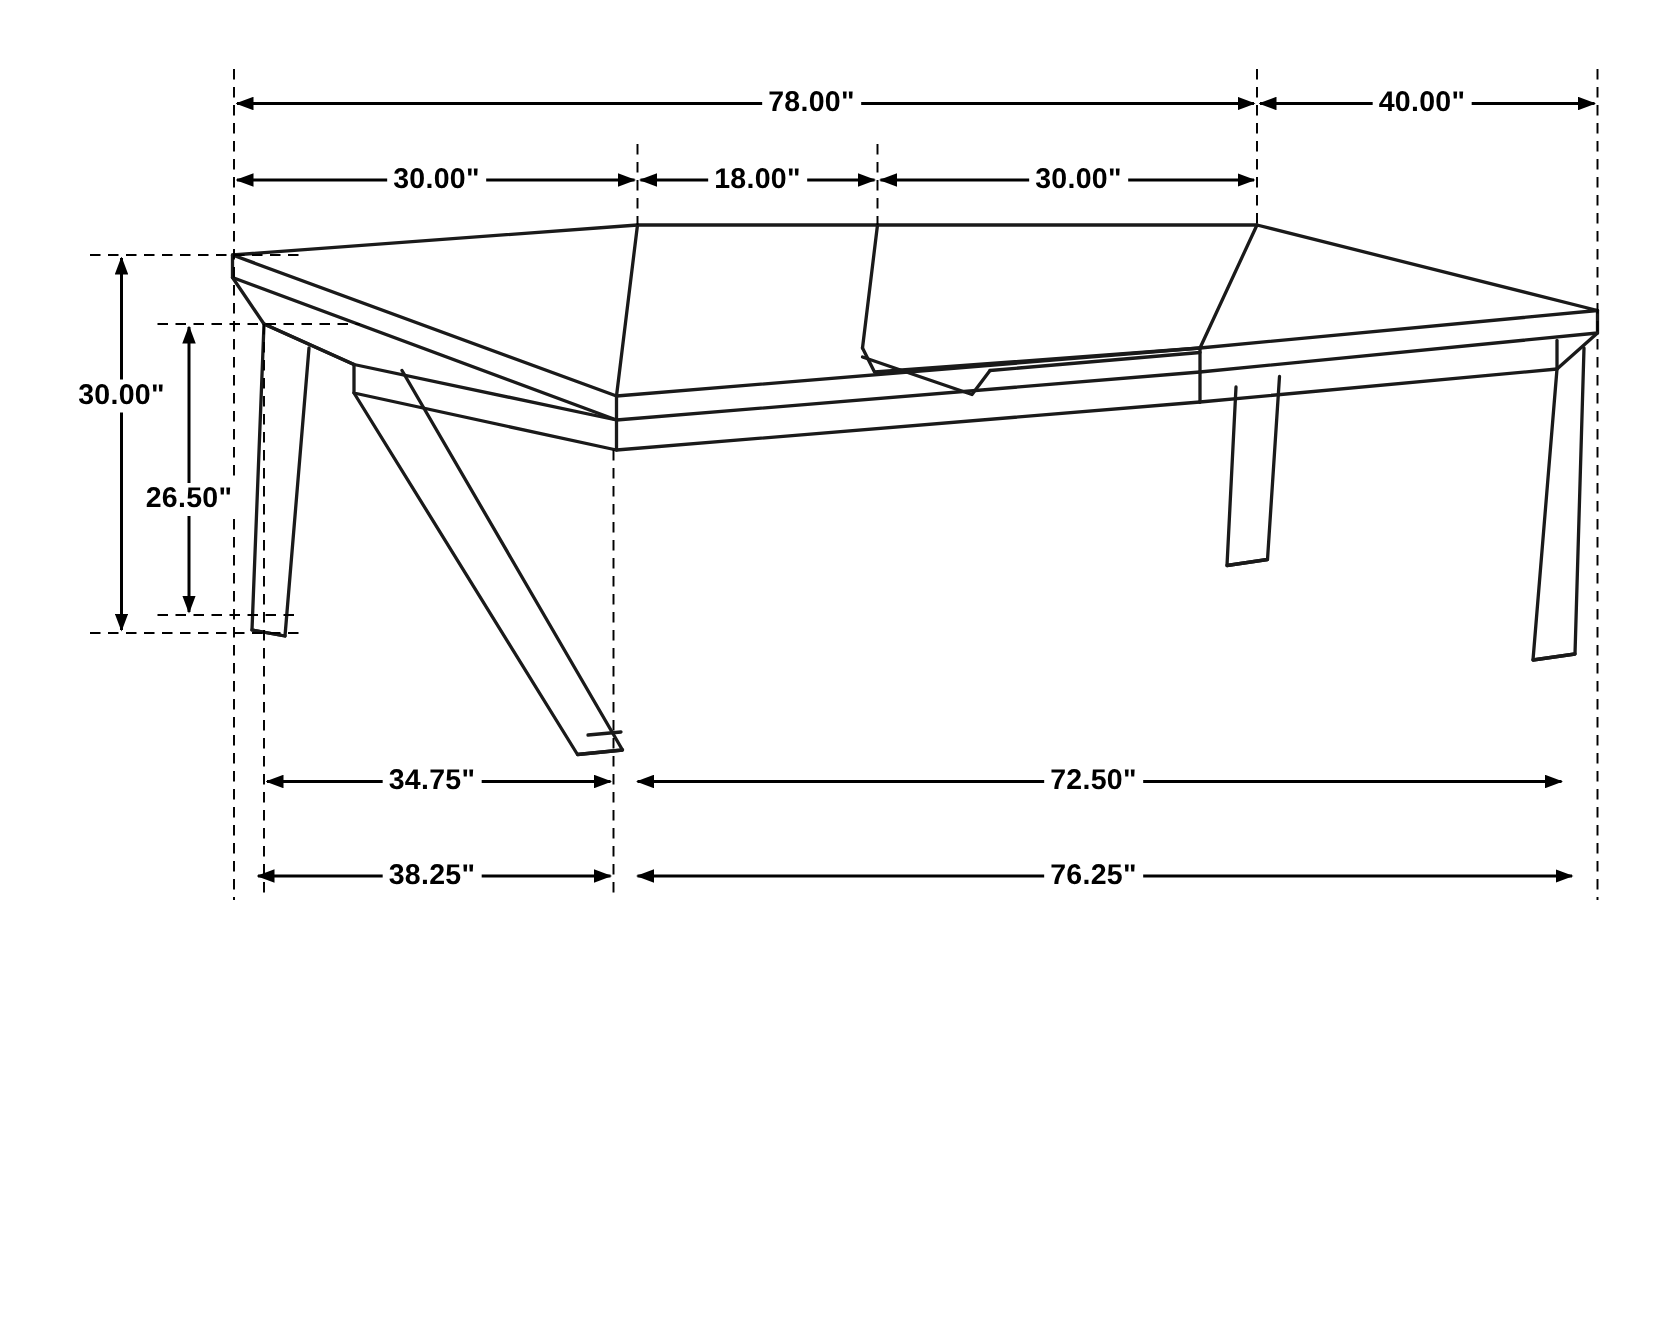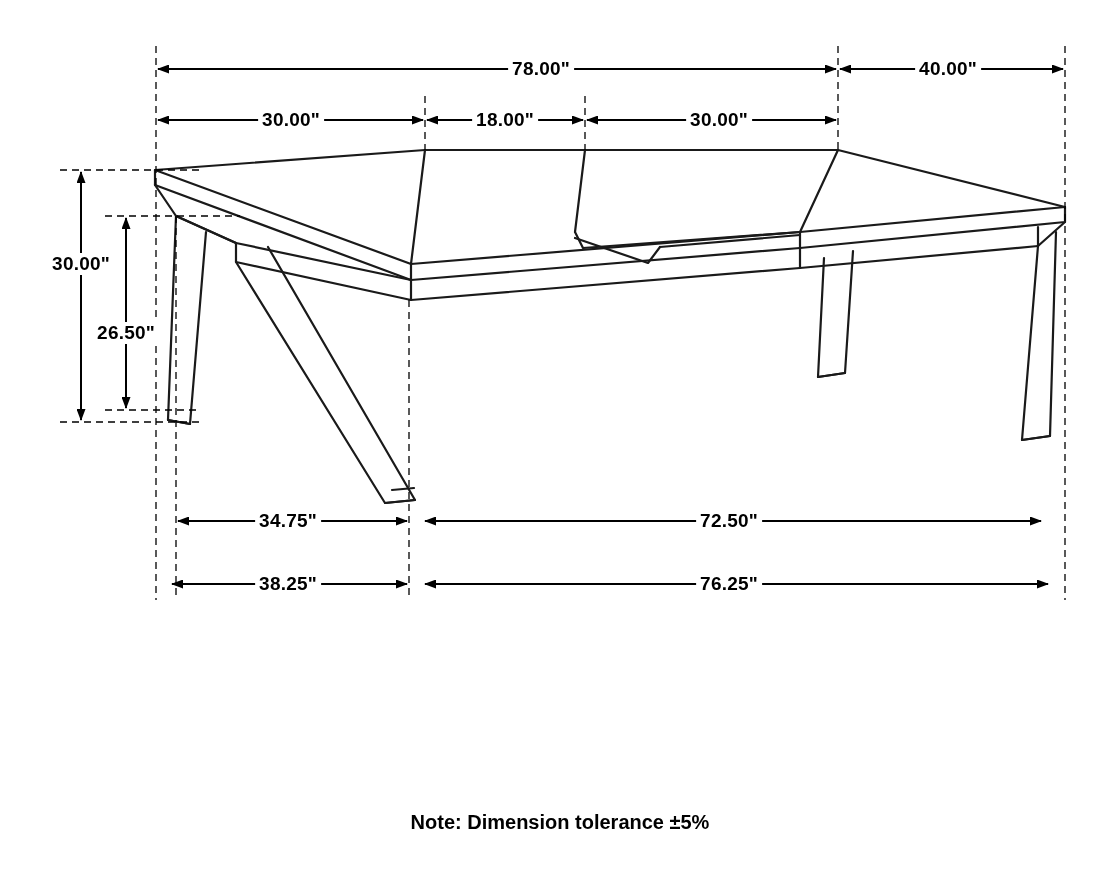--- a/index.html
+++ b/index.html
@@ -145,15 +145,14 @@
   <div class="dim-label" style="left:291px; top:120px;">30.00"</div>
   <div class="dim-label" style="left:505px; top:120px;">18.00"</div>
   <div class="dim-label" style="left:719px; top:120px;">30.00"</div>
   <div class="dim-label" style="left:81px; top:264px;">30.00"</div>
   <div class="dim-label" style="left:126px; top:333px;">26.50"</div>
   <div class="dim-label" style="left:288px; top:521px;">34.75"</div>
   <div class="dim-label" style="left:729px; top:521px;">72.50"</div>
   <div class="dim-label" style="left:288px; top:584px;">38.25"</div>
   <div class="dim-label" style="left:729px; top:584px;">76.25"</div>
 
-  <div class="note">Note: Dimension tolerance ±5%</div>
 
 </div>
 
 </body></html>

